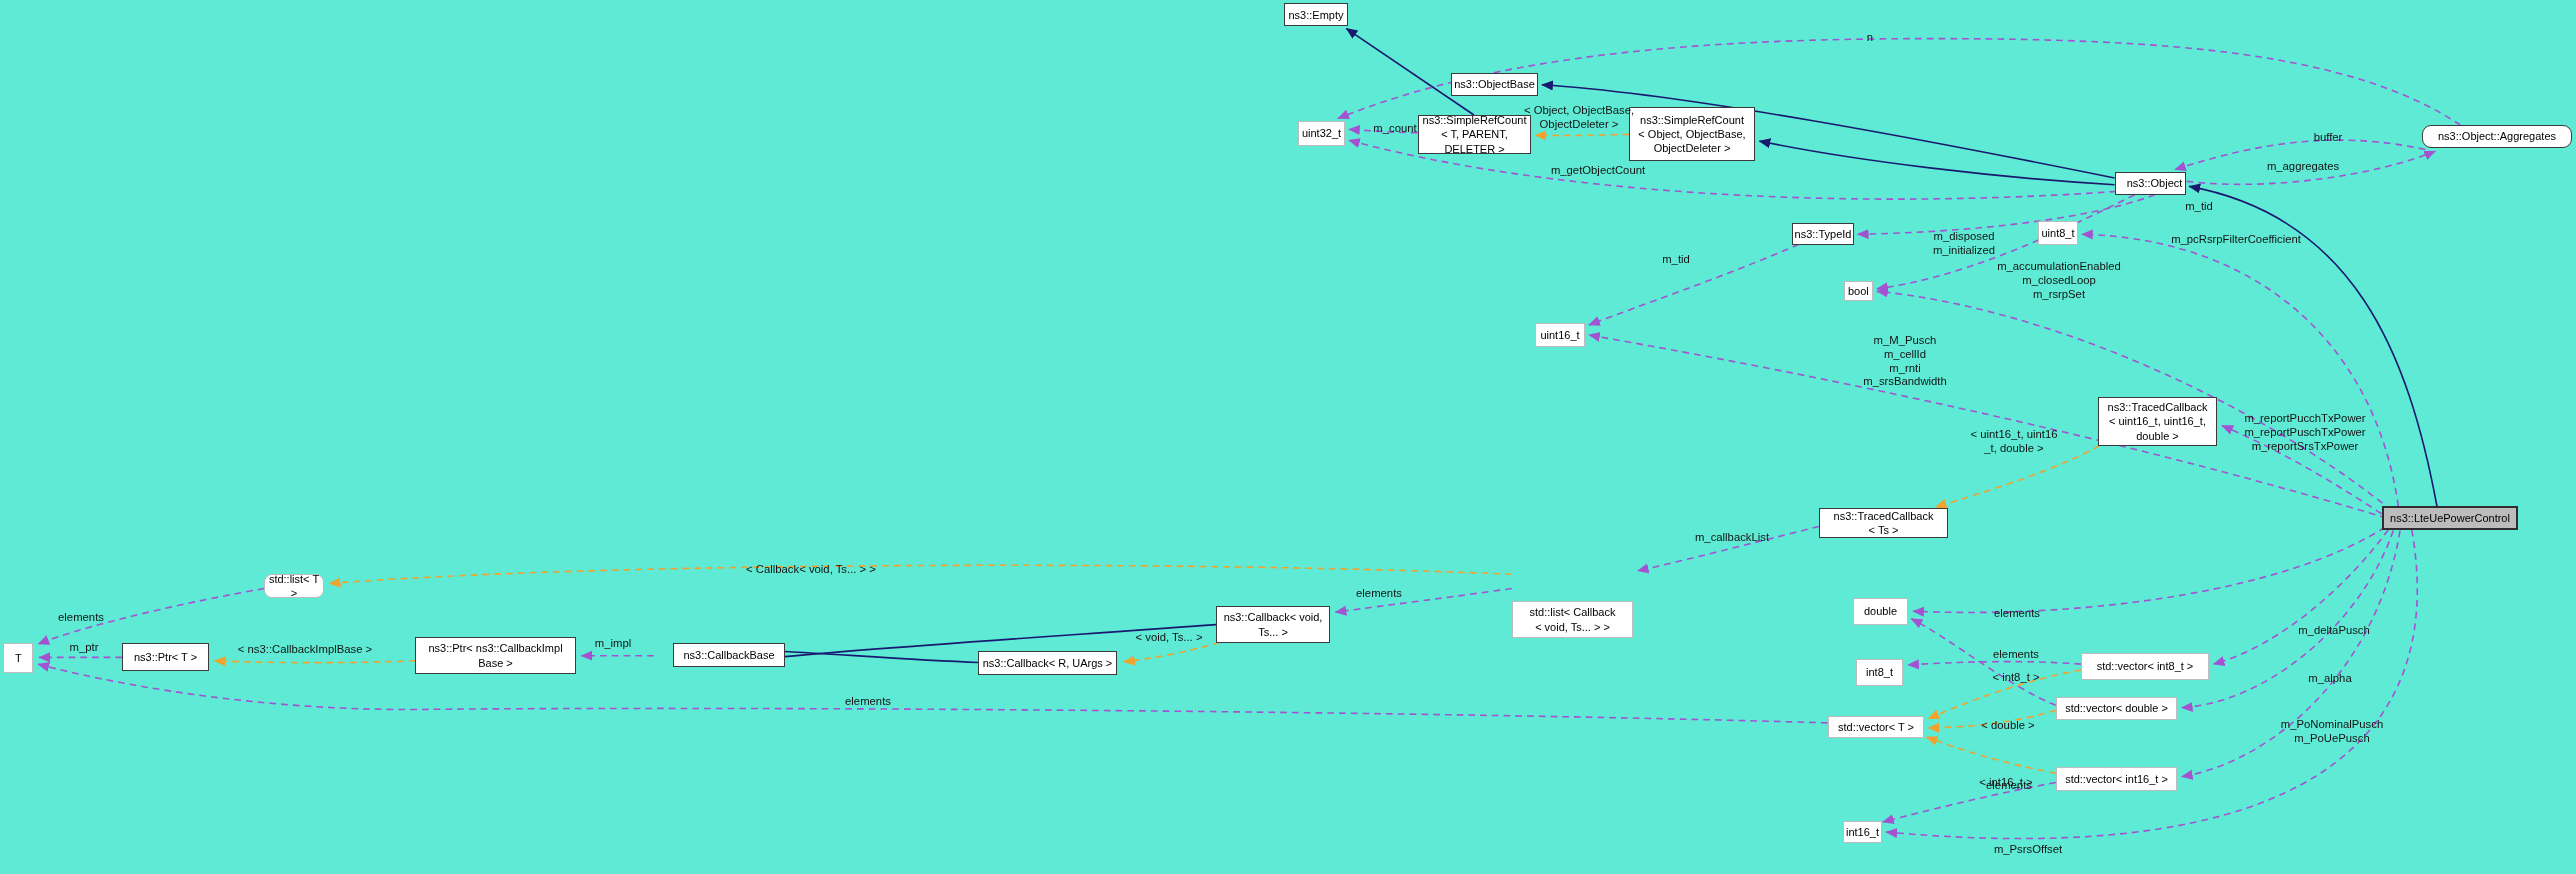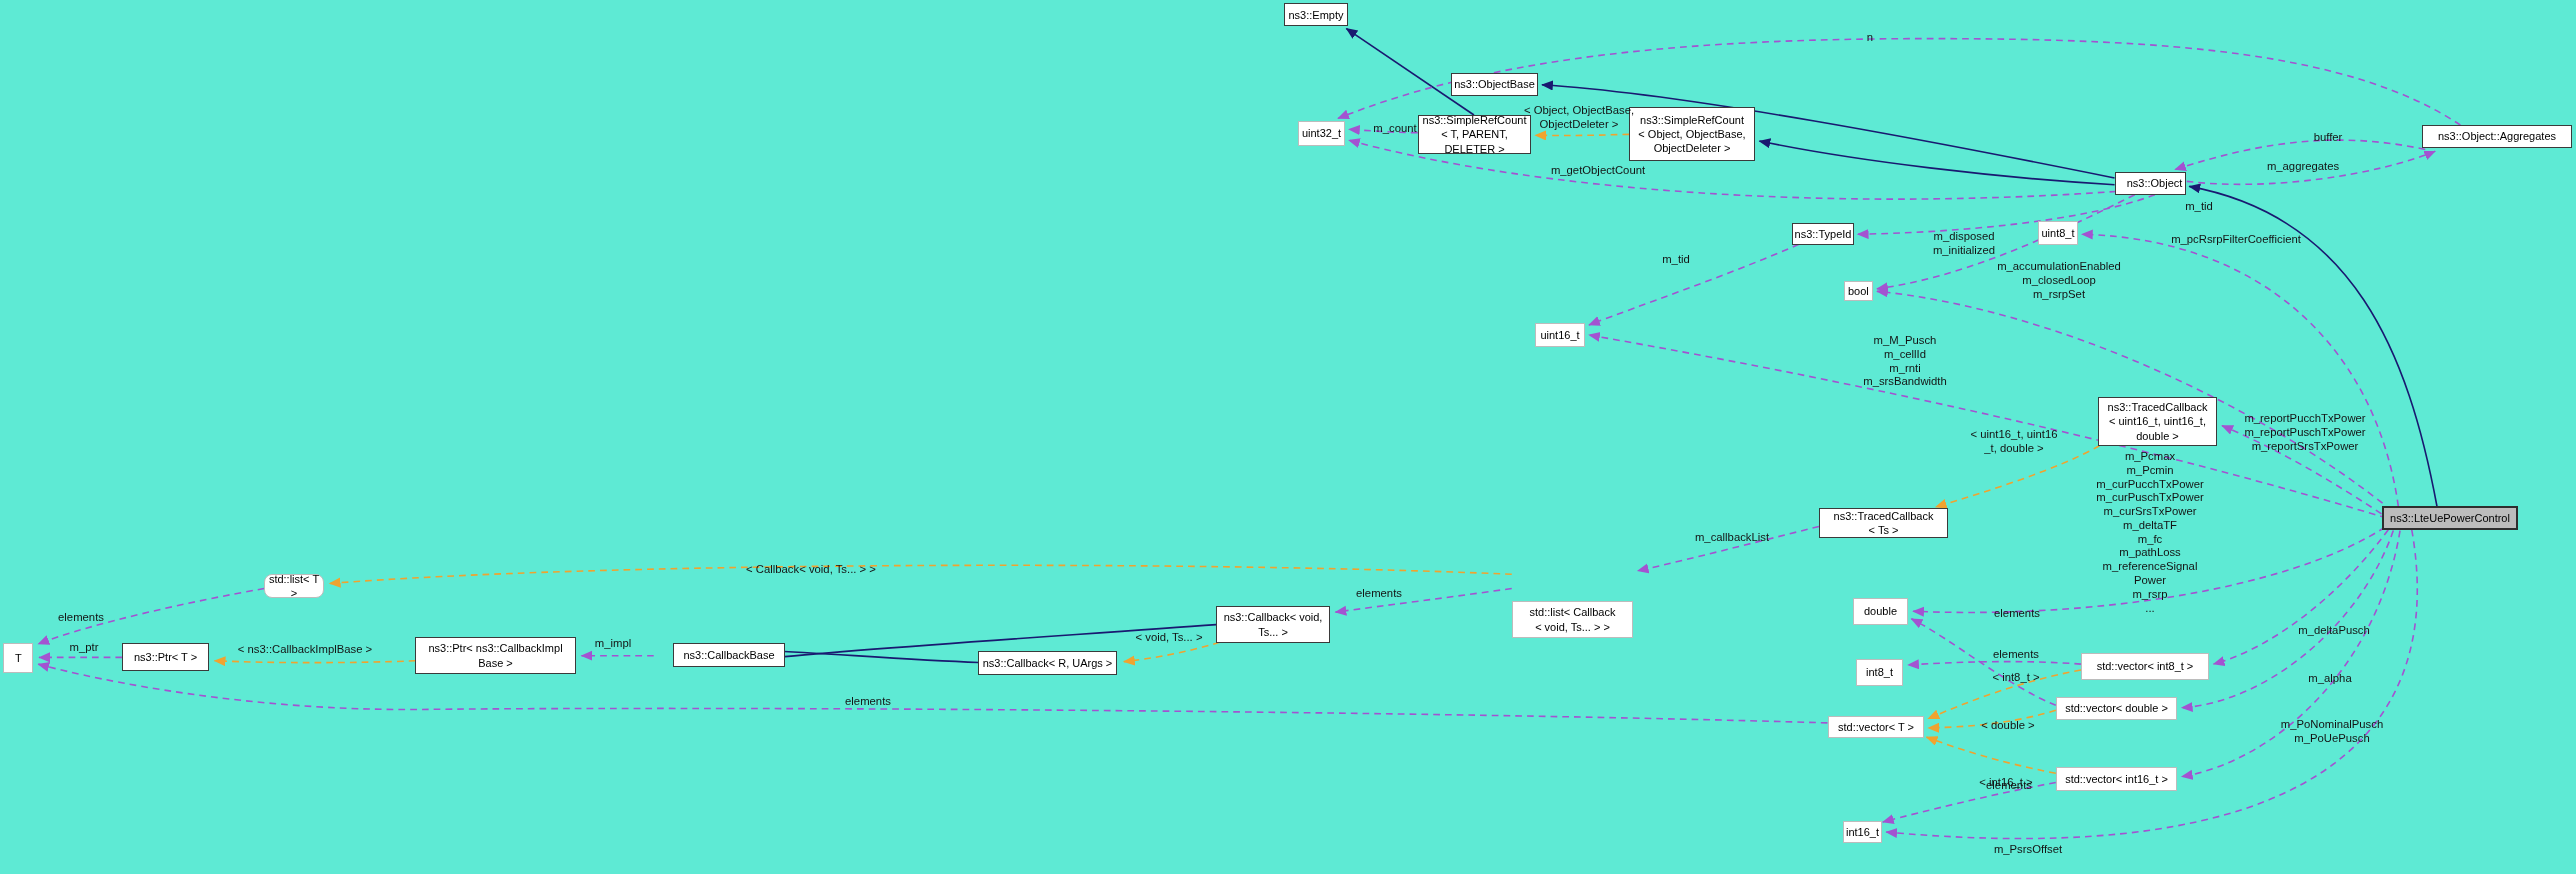--- a/index.html
+++ b/index.html
@@ -91,21 +91,21 @@
       <path d="M2448,921 C2380,908 2332,892 2294,878" fill="none" stroke="#f0a32f" stroke-width="1.9" stroke-dasharray="8,6" marker-end="url(#arrow-template)"></path>
     </svg>
 <div class="node node-class" style="left: 1284px; top: 3.4px; width: 64px; height: 23px;">ns3::Empty</div>
     <div class="node node-class" style="left: 1451px; top: 73px; width: 87px; height: 23px;">ns3::ObjectBase</div>
     <div class="node node-plain" style="left: 1298px; top: 121px; width: 47px; height: 25px;">uint32_t</div>
     <div class="node node-class" style="left: 1418px; top: 115px; width: 113px; height: 39px;">ns3::SimpleRefCount
 &lt; T, PARENT, DELETER &gt;</div>
     <div class="node node-class" style="left: 1629px; top: 107px; width: 126px; height: 54px;">ns3::SimpleRefCount
 &lt; Object, ObjectBase,
 ObjectDeleter &gt;</div>
-    <div class="node node-class" style="left: 2422px; top: 125px; width: 150px; height: 23px;">ns3::Object::Aggregates</div>
+    <div class="node node-class" style="left: 2422px; top: 125px; width: 150px; height: 23px; border-radius: 9px;">ns3::Object::Aggregates</div>
     <div class="node node-class" style="left: 2115px; top: 172px; width: 71px; height: 23px; padding-left: 8px;">ns3::Object</div>
     <div class="node node-class" style="left: 1792px; top: 223px; width: 62px; height: 22px;">ns3::TypeId</div>
     <div class="node node-plain" style="left: 2038px; top: 221px; width: 40px; height: 23.5px;">uint8_t</div>
     <div class="node node-plain" style="left: 1844px; top: 281px; width: 28.6px; height: 20px;">bool</div>
     <div class="node node-plain" style="left: 1535px; top: 323px; width: 50px; height: 23.5px;">uint16_t</div>
     <div class="node node-class" style="left: 2098px; top: 397px; width: 119px; height: 49px;">ns3::TracedCallback
 &lt; uint16_t, uint16_t,
 double &gt;</div>
     <div class="node node-class" style="left: 1819px; top: 508px; width: 129px; height: 30px;">ns3::TracedCallback
 &lt; Ts &gt;</div>
@@ -145,32 +145,20 @@
     <div class="edge-label" style="left: 1676px; top: 260px;">m_tid</div>
     <div class="edge-label" style="left: 1905px; top: 331px; margin-top: 31px;">m_M_Pusch
 m_cellId
 m_rnti
 m_srsBandwidth</div>
     <div class="edge-label" style="left: 2014px; top: 442px;">&lt; uint16_t, uint16
 _t, double &gt;</div>
     <div class="edge-label" style="left: 2305px; top: 433px;">m_reportPucchTxPower
 m_reportPuschTxPower
 m_reportSrsTxPower</div>
-    <div class="edge-label" style="left: 2150px; top: 533px;">m_Pcmax
-m_Pcmin
-m_curPucchTxPower
-m_curPuschTxPower
-m_curSrsTxPower
-m_deltaTF
-m_fc
-m_pathLoss
-m_referenceSignal
-Power
-m_rsrp
-...</div>
     <div class="edge-label" style="left: 1732px; top: 538px;">m_callbackList</div>
     <div class="edge-label" style="left: 811px; top: 570px;">&lt; Callback&lt; void, Ts... &gt; &gt;</div>
     <div class="edge-label" style="left: 81px; top: 618px;">elements</div>
     <div class="edge-label" style="left: 84px; top: 648px;">m_ptr</div>
     <div class="edge-label" style="left: 305px; top: 650px;">&lt; ns3::CallbackImplBase &gt;</div>
     <div class="edge-label" style="left: 613px; top: 644px;">m_impl</div>
     <div class="edge-label" style="left: 1169px; top: 638px;">&lt; void, Ts... &gt;</div>
     <div class="edge-label" style="left: 1379px; top: 594px;">elements</div>
     <div class="edge-label" style="left: 2017px; top: 614px;">elements</div>
     <div class="edge-label" style="left: 2016px; top: 655px;">elements</div>

